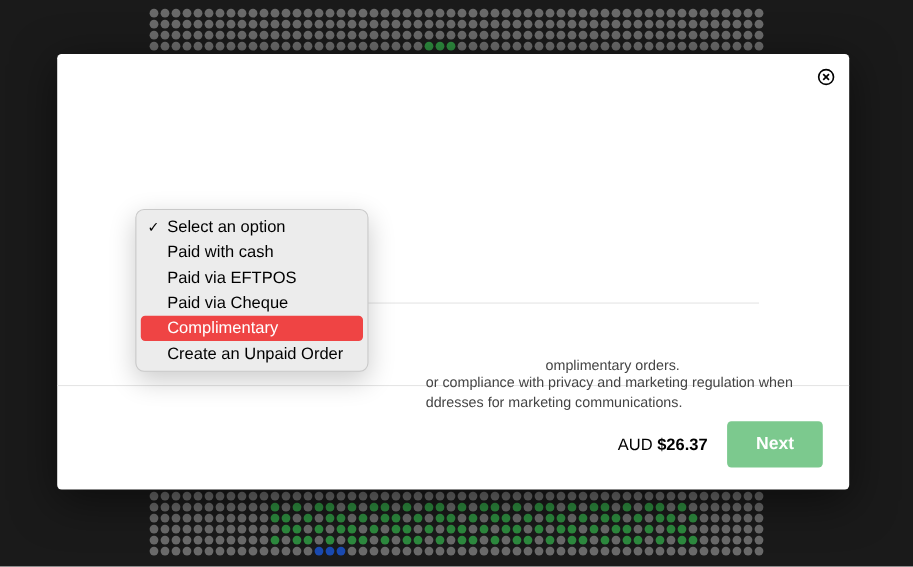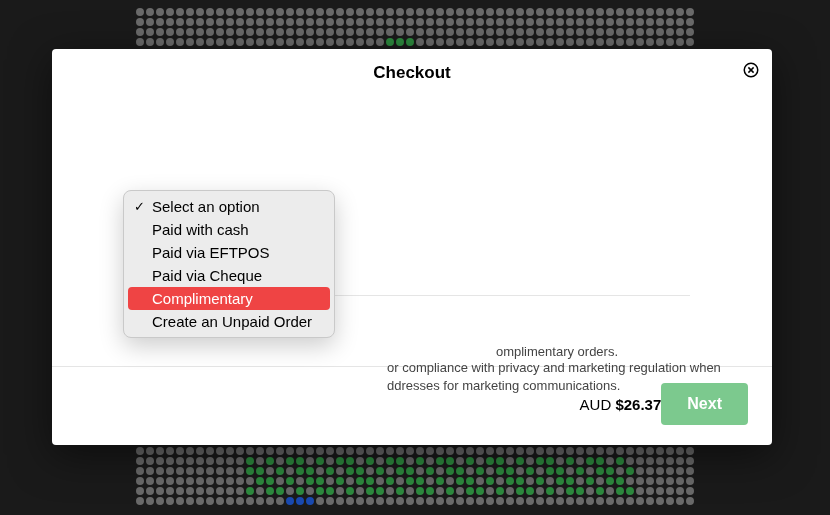--- a/index.html
+++ b/index.html
@@ -118,24 +118,25 @@
     left: 6px; top: 4px;
     font-size: 13px;
   }
   .dd-item.highlight {
     background: #ef4444;
     color: #fff;
   }
 
   .footer {
     border-top: 1px solid #e5e5e5;
-    padding: 16px 24px 20px;
+    padding: 32px 24px 20px;
     display: flex;
     justify-content: flex-end;
     align-items: center;
+    gap: 18px;
   }
   .total {
     font-size: 15px;
     color: #000;
   }
   .total .cur { font-weight: 400; }
   .total .amt { font-weight: 700; }
   .next-btn {
     background: #7cc98e;
     color: #fff;
@@ -732,21 +733,20 @@
         <div class="seat"></div>
         <div class="seat"></div>
         <div class="seat"></div>
         <div class="seat"></div>
       </div>
     </div>
 </div>
 
 <div class="modal">
   <div class="modal-header">
-    <div class="modal-title">Checkout</div>
     <div class="close-btn">
       <svg viewBox="0 0 24 24" fill="none" stroke="#000" stroke-width="2">
         <circle cx="12" cy="12" r="9"></circle>
         <line x1="8.5" y1="8.5" x2="15.5" y2="15.5"></line>
         <line x1="15.5" y1="8.5" x2="8.5" y2="15.5"></line>
       </svg>
     </div>
   </div>
 
   <div class="body-area">

